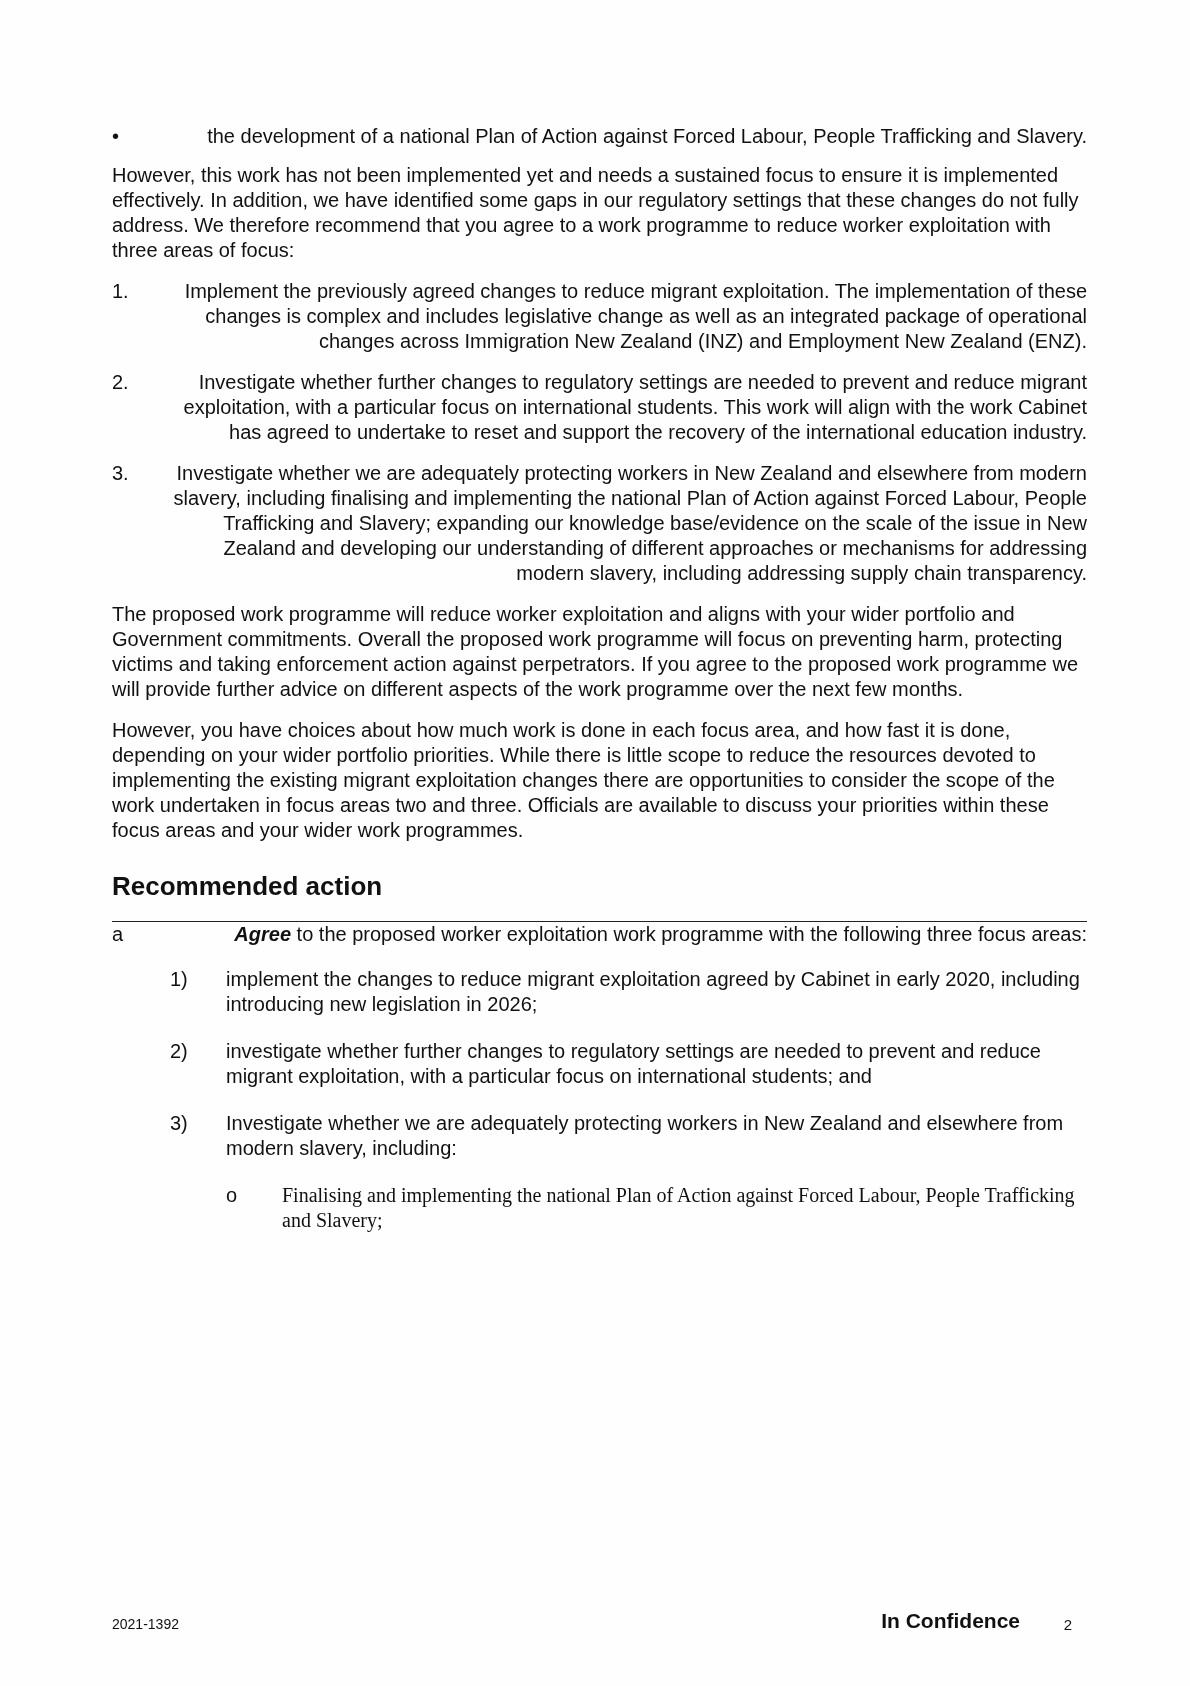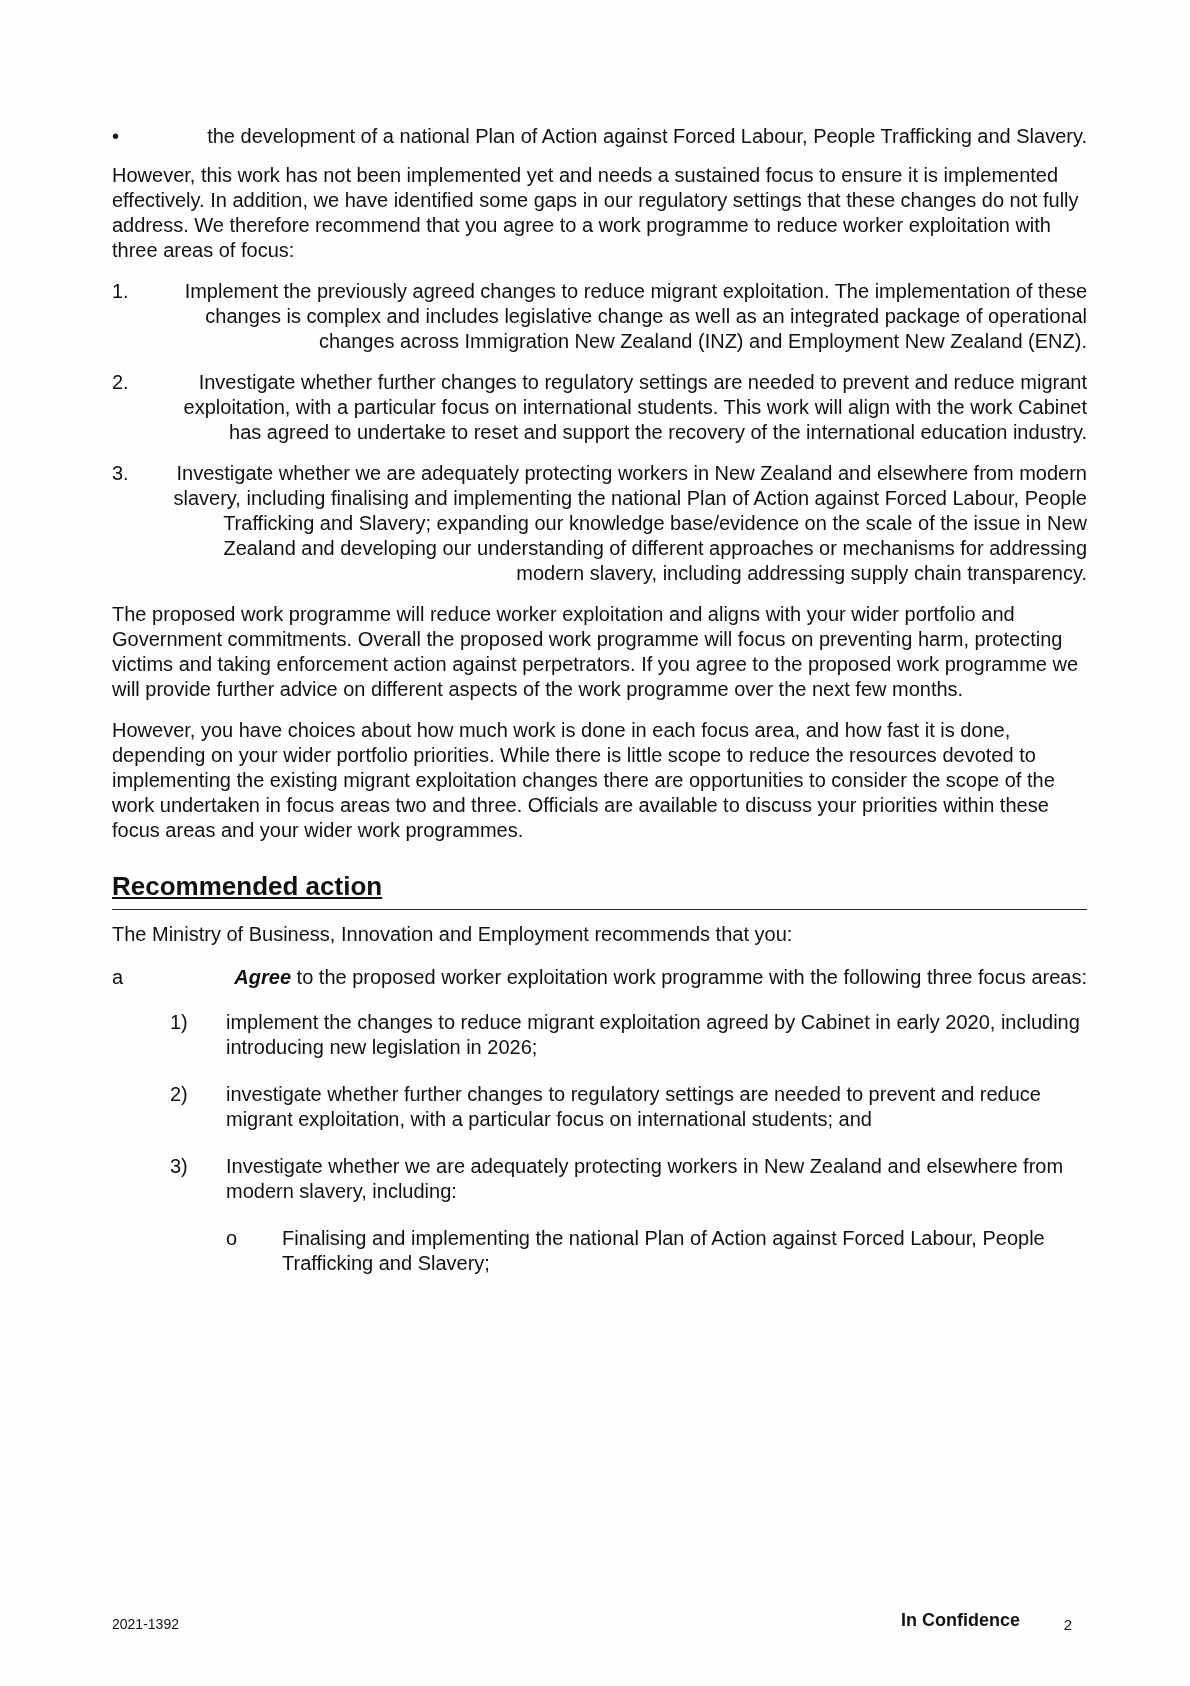--- a/index.html
+++ b/index.html
@@ -13,34 +13,33 @@
     .page { position: absolute; left: 0; top: 0; width: 1190px; height: 1686px; background: #fefefe; }
     .content { position: absolute; left: 112px; top: 124px; width: 975px; }
     p { margin: 0 0 16px 0; }
     .li { display: flex; margin-bottom: 16px; }
     .li .m { flex: 0 0 58px; }
     .li .t { flex: 1; text-align: right; }
     .bullet .m { padding-left: 0; }
     h2 {
       font-family: "Liberation Sans", sans-serif;
       font-weight: bold; font-size: 26px; line-height: 30px;
-      margin: 28px 0 0 0; padding-bottom: 8px;
+      margin: 28px 0 0 0; padding-bottom: 20px;
       border-bottom: 1.5px solid #222;
-      text-decoration: underline;
     }
     .rec-intro { margin-top: 12px; margin-bottom: 18px; }
     .sub { display: flex; margin-left: 58px; margin-bottom: 22px; }
     .sub .m { flex: 0 0 56px; }
     .sub .t { flex: 1; }
     .subsub { display: flex; margin-left: 114px; margin-bottom: 16px; }
     .subsub .m { flex: 0 0 56px; }
-    .subsub .t { flex: 1; }
+    .subsub .t { flex: 1; font-family: Liberation Serif, serif; }
     .footer { position: absolute; top: 1608px; left: 112px; width: 960px; height: 24px; }
     .doc-ref { position: absolute; left: 0; top: 4px; font-size: 14px; }
-    .conf { position: absolute; right: 52px; top: 0; font-size: 18px; font-weight: bold; }
+    .conf { position: absolute; right: 52px; top: 0; font-size: 21px; font-weight: bold; }
     .pnum { position: absolute; right: 0; top: 4px; font-size: 15px; }
     b { font-weight: bold; font-style: italic; }
   </style>
 </head>
 <body>
 
 <div class="page">
   <div class="content">
 
     <div class="li bullet" style="margin-bottom:14px;">
@@ -61,21 +60,20 @@
     <div class="li">
       <span class="m">3.</span>
       <span class="t">Investigate whether we are adequately protecting workers in New Zealand and elsewhere from modern slavery, including finalising and implementing the national Plan of Action against Forced Labour, People Trafficking and Slavery; expanding our knowledge base/evidence on the scale of the issue in New Zealand and developing our understanding of different approaches or mechanisms for addressing modern slavery, including addressing supply chain transparency.</span>
     </div>
 
     <p>The proposed work programme will reduce worker exploitation and aligns with your wider portfolio and Government commitments. Overall the proposed work programme will focus on preventing harm, protecting victims and taking enforcement action against perpetrators. If you agree to the proposed work programme we will provide further advice on different aspects of the work programme over the next few months.</p>
     <p>However, you have choices about how much work is done in each focus area, and how fast it is done, depending on your wider portfolio priorities. While there is little scope to reduce the resources devoted to implementing the existing migrant exploitation changes there are opportunities to consider the scope of the work undertaken in focus areas two and three. Officials are available to discuss your priorities within these focus areas and your wider work programmes.</p>
 
     <h2>Recommended action</h2>
 
-    <p class="rec-intro">The Ministry of Business, Innovation and Employment recommends that you:</p>
 
     <div class="li" style="margin-bottom:20px;">
       <span class="m">a</span>
       <span class="t"><b>Agree</b><span> to the proposed worker exploitation work programme with the following three focus areas:</span></span>
     </div>
 
     <div class="sub">
       <span class="m">1)</span>
       <span class="t">implement the changes to reduce migrant exploitation agreed by Cabinet in early 2020, including introducing new legislation in 2026;</span>
     </div>

